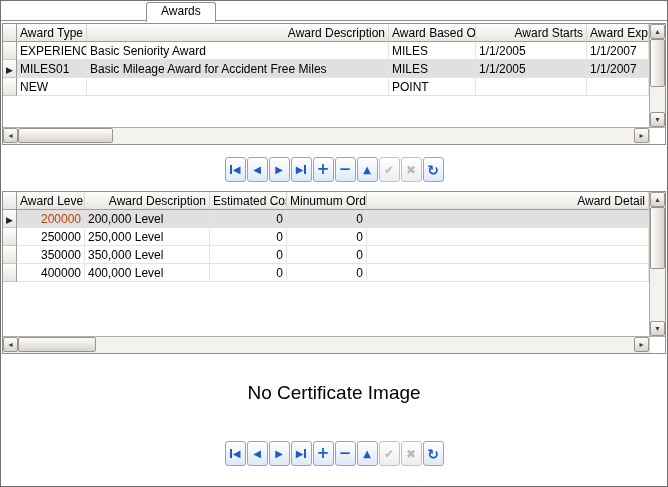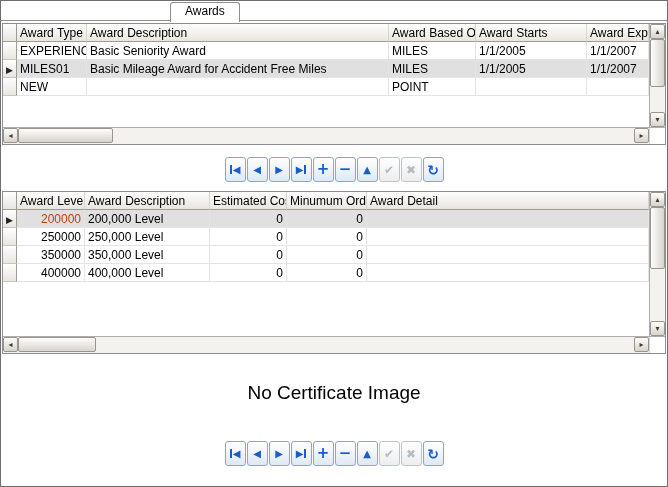--- a/index.html
+++ b/index.html
@@ -1,33 +1,33 @@
 <!DOCTYPE html>
 <html style="--selection: #316ac5; --nav-icon: #1a5cc8; --nav-icon-disabled: #b4bcc4;"><head>
 <meta charset="utf-8">
 <style>
   html,body{margin:0;padding:0;background:#fff;}
   .window{width:666px;height:485px;border:1px solid #6f6f6f;background:#fff;
     font-family:"Liberation Sans",sans-serif;font-size:12px;color:#000;overflow:hidden;position:relative;}
 
   
   .tabstrip{height:19px;border-bottom:1px solid #8f8f8f;position:relative;}
-  .tab{position:absolute;left:169px;top:1px;height:19px;line-height:17px;padding:0 14px;
+  .tab{position:absolute;left:145px;top:1px;height:19px;line-height:17px;padding:0 14px;
     background:#fff;border:1px solid #8f8f8f;border-bottom:none;border-radius:3px 3px 0 0;z-index:2;}
 
   
   .grid-box{margin:0 1px;border:1px solid #8e8e8e;background:#fff;}
   .top-grid{margin-top:2px;}
   .bottom-grid{margin-top:9px;}
   .grid-row{display:flex;}
   .top-grid .grid-row{height:103px;}
   .bottom-grid .grid-row{height:144px;}
   .grid-main{flex:1;overflow:hidden;background:#fff;}
   table{border-collapse:separate;border-spacing:0;table-layout:fixed;width:646px;}
-  th{font-weight:normal;text-align:left;height:17px;padding:0 3px;
+  th{font-weight:normal;text-align:right;height:17px;padding:0 3px;
     background:linear-gradient(#fefefe,#e9e6e0);border-bottom:1px solid #9f9c94;
     border-right:1px solid #d9d6ce;overflow:hidden;white-space:nowrap;font-size:12px;}
   td{height:17px;padding:0 3px;border-bottom:1px solid #e4e4e4;border-right:1px solid #e4e4e4;
     overflow:hidden;white-space:nowrap;background:#fff;}
   th.ind,td.ind{padding:0;background:linear-gradient(#fefefe,#e9e6e0);
     border-right:1px solid #9f9c94;text-align:center;}
   td.ind{border-bottom:1px solid #c9c6bf;}
   tr.sel td{background:#e0e0e0;}
   tr.sel td.ind{background:linear-gradient(#fefefe,#e9e6e0);}
   td.num{text-align:right;}

